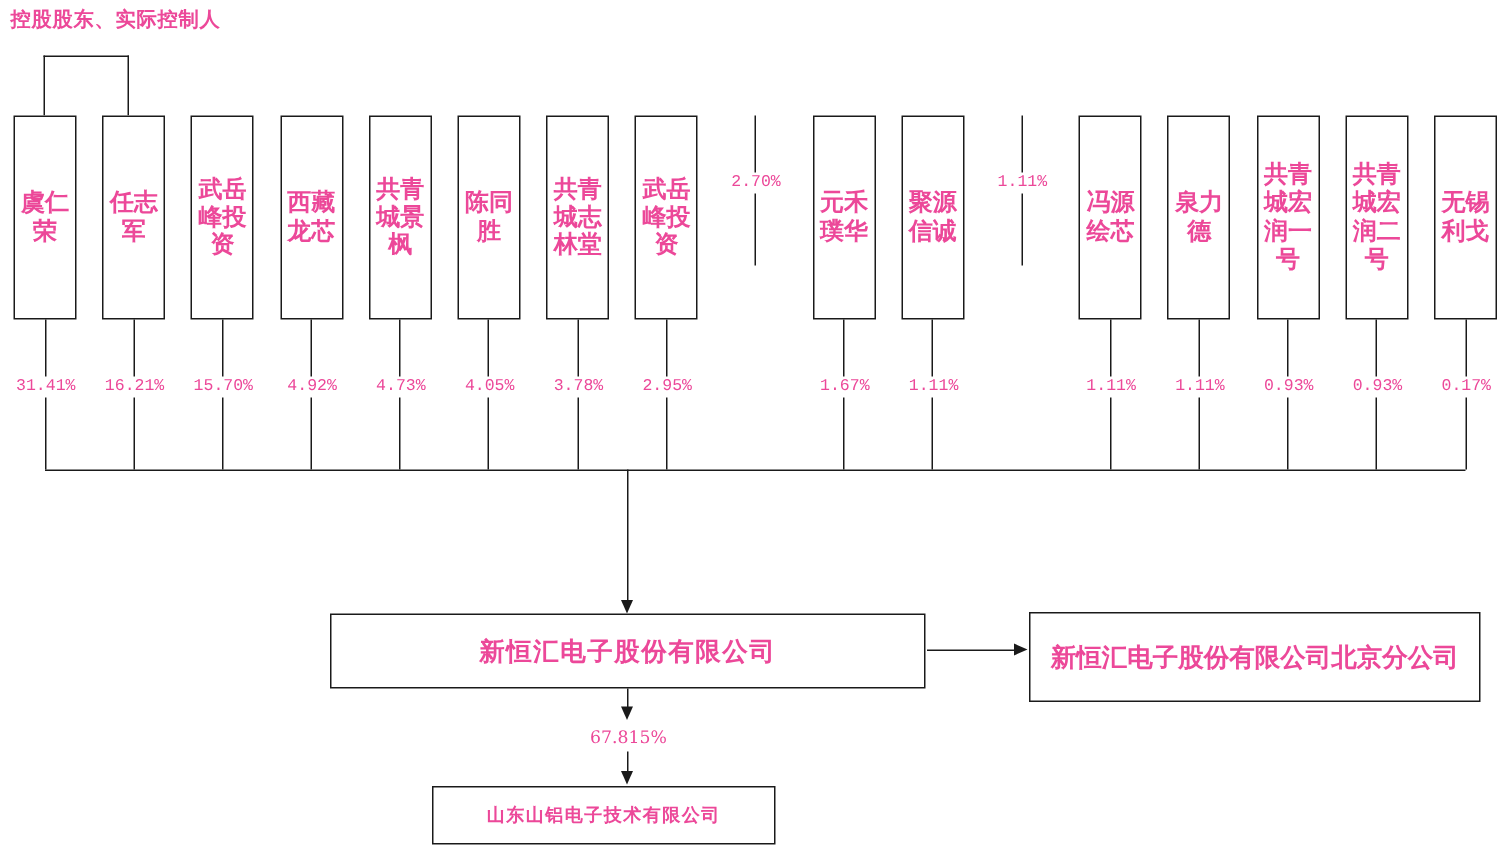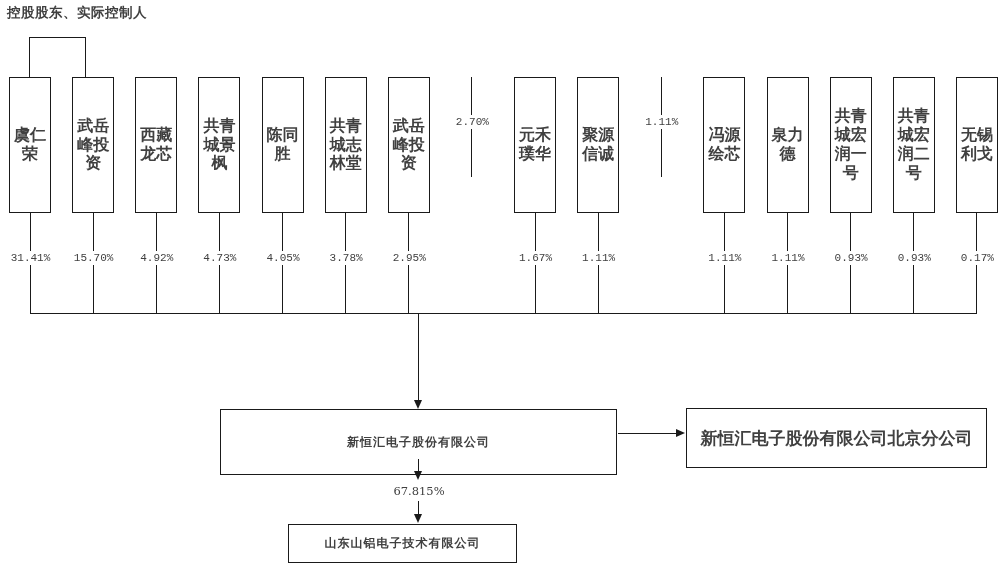--- a/index.html
+++ b/index.html
@@ -2,21 +2,21 @@
 <html><head>
 <meta charset="utf-8">
 <style>
   html, body { margin: 0; padding: 0; background: #ffffff; }
   .diagram {
     position: relative;
     width: 1000px;
     height: 575px;
     background: #ffffff;
     font-family: "DejaVu Serif", "Liberation Serif", serif;
-    color: #404040;
+    color: #ec4899;
     overflow: hidden;
   }
   .controller-label {
     position: absolute;
     left: 7px; top: 4px;
     font-size: 13.5px;
     font-weight: 600;
     letter-spacing: 0.5px;
     white-space: nowrap;
   }
@@ -82,21 +82,21 @@
 
   .company-box {
     position: absolute;
     box-sizing: border-box;
     border: 1.5px solid #1a1a1a;
     background: #ffffff;
     display: flex; align-items: center; justify-content: center;
     text-align: center;
     font-weight: 600;
   }
-  .main-box   { left: 220px; top: 409px; width: 397px; height: 66px; font-size: 12px; letter-spacing: 1px; }
+  .main-box   { left: 220px; top: 409px; width: 397px; height: 50px; font-size: 17px; letter-spacing: 1px; }
   .branch-box { left: 686px; top: 408px; width: 301px; height: 60px; font-size: 17px; }
   .sub-box    { left: 288px; top: 524px; width: 229px; height: 39px; font-size: 12px; letter-spacing: 1px; }
 
   .own-pct {
     position: absolute;
     left: 419px; top: 484px;
     transform: translateX(-50%);
     background: #ffffff;
     font-size: 11.5px;
     white-space: nowrap;
@@ -116,20 +116,28 @@
   <div class="sh-row">
   <div class="sh-cell">
     <div class="sh-box">
       <span class="sh-name">虞仁荣</span>
     </div>
     <div class="sh-line">
       <span class="sh-pct">31.41%</span>
     </div>
   </div>
 
+  <div class="sh-cell">
+    <div class="sh-box">
+      <span class="sh-name">任志军</span>
+    </div>
+    <div class="sh-line">
+      <span class="sh-pct">16.21%</span>
+    </div>
+  </div>
 
   <div class="sh-cell">
     <div class="sh-box">
       <span class="sh-name">武岳峰投资</span>
     </div>
     <div class="sh-line">
       <span class="sh-pct">15.70%</span>
     </div>
   </div>
 

